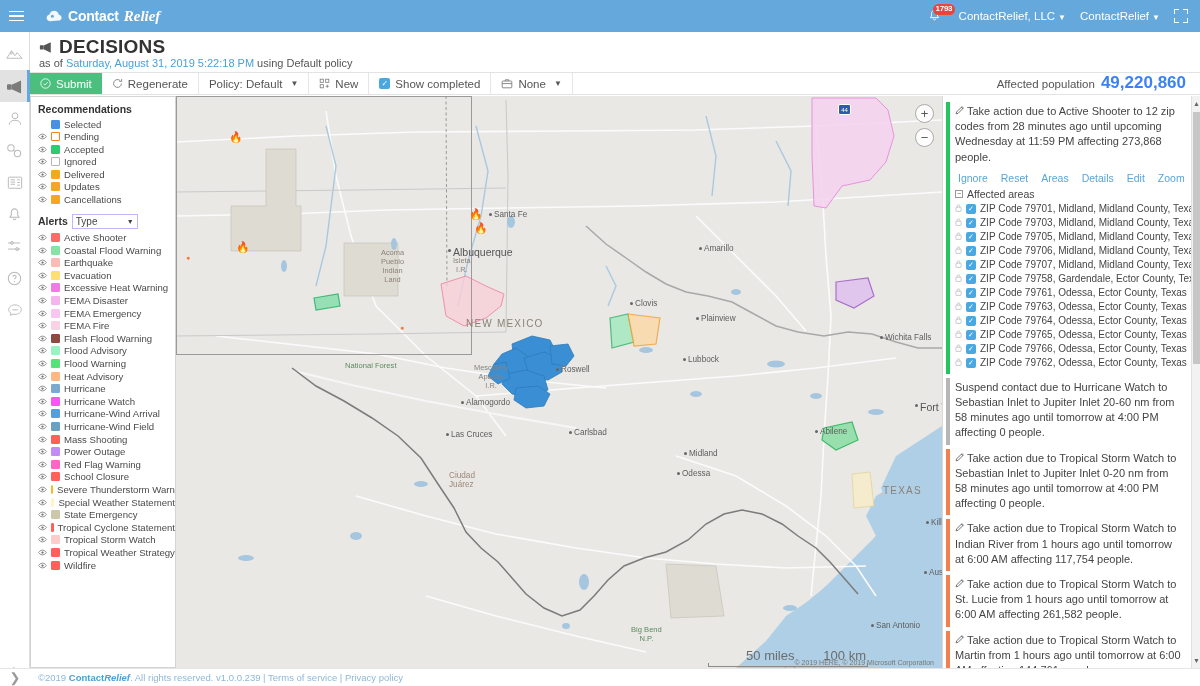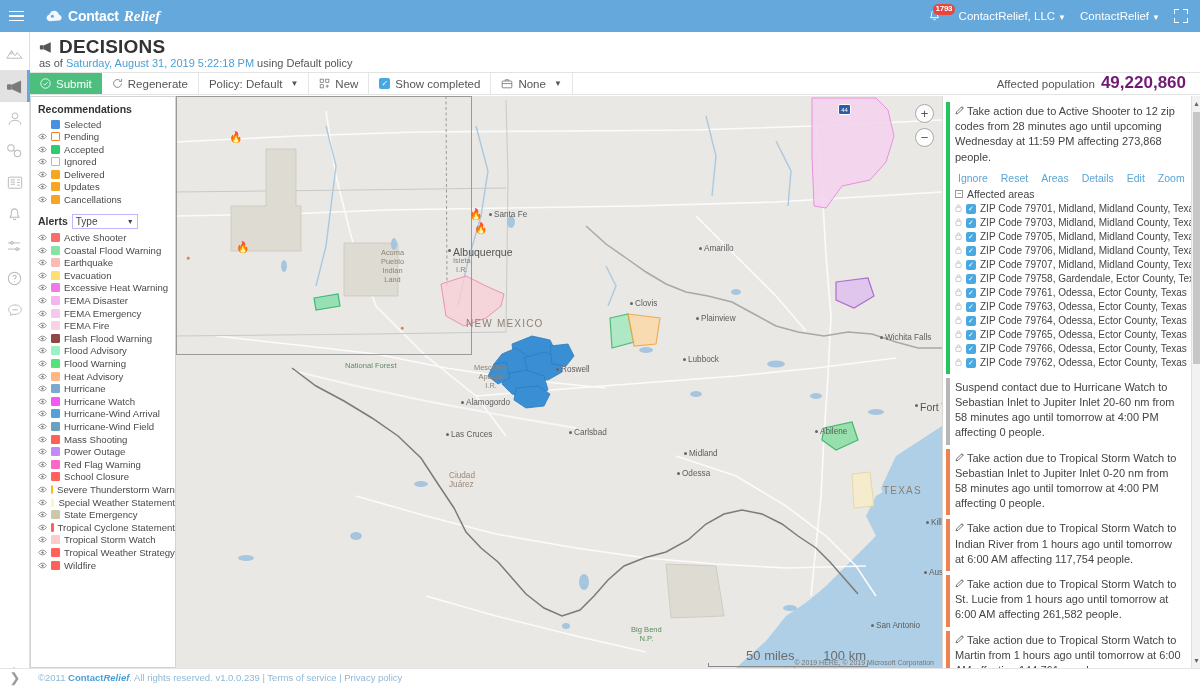--- a/index.html
+++ b/index.html
@@ -99,21 +99,21 @@
     display: flex; align-items: center; gap: 5px; padding: 0 10px;
     font-size: 11.5px; color: #555; cursor: pointer;
     border-right: 1px solid #e6e6e6;
   }
   .tb-btn.primary { background: #4cbf7e; color: #fff; border-right: none; }
   .tb-spacer { flex: 1; border-right: none; }
   .affected {
     margin-left: auto; display: flex; align-items: baseline; gap: 6px;
     padding-right: 14px; font-size: 11.5px; color: #555;
   }
-  .affected b { font-size: 17px; color: #701a75; font-weight: bold; }
+  .affected b { font-size: 17px; color: #3b82f6; font-weight: bold; }
   .chk {
     width: 11px; height: 11px; background: #4aa8e0; border-radius: 2px;
     display: inline-flex; align-items: center; justify-content: center;
     color: #fff; font-size: 8px;
   }
 
   
   .legend {
     position: absolute; top: 96px; left: 30px; width: 146px; bottom: 18px;
     background: #fff; border: 1px solid #d4d4d4; overflow: hidden;
@@ -1083,17 +1083,17 @@
     <div class="rp-sb">
       <div class="arw up">▲</div>
       <div class="thumb"></div>
       <div class="arw dn">▼</div>
     </div>
   </div>
 
   <div class="footer">
     <div class="foot-exp">❯</div>
     <div class="foot-txt">
-      <span>©2011 </span><b>Contact</b><b><i>Relief</i></b><span>. All rights reserved. v1.0.0.239 | </span><a>Terms of service</a><span> | </span><a>Privacy policy</a>
+      <span>©2019 </span><b>Contact</b><b><i>Relief</i></b><span>. All rights reserved. v1.0.0.239 | </span><a>Terms of service</a><span> | </span><a>Privacy policy</a>
     </div>
   </div>
 
 </div>
 
 </body></html>

